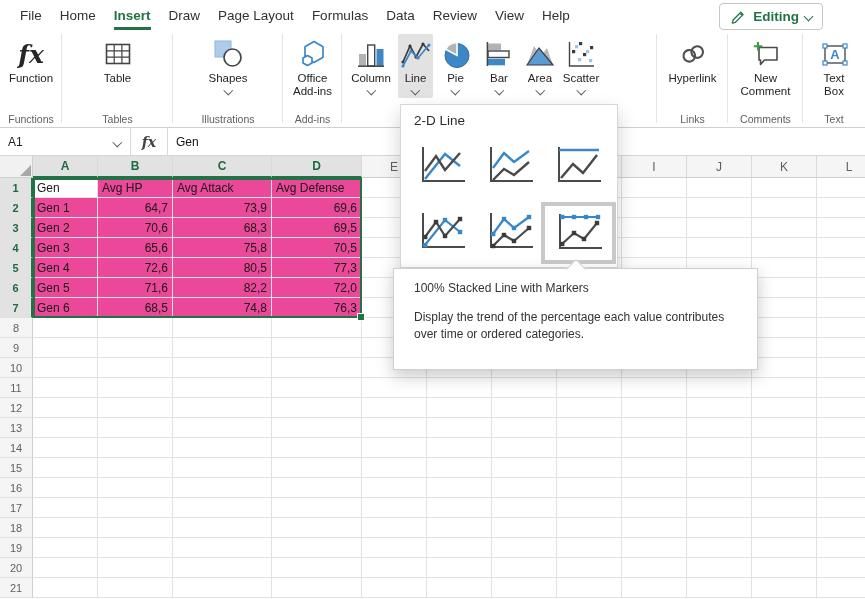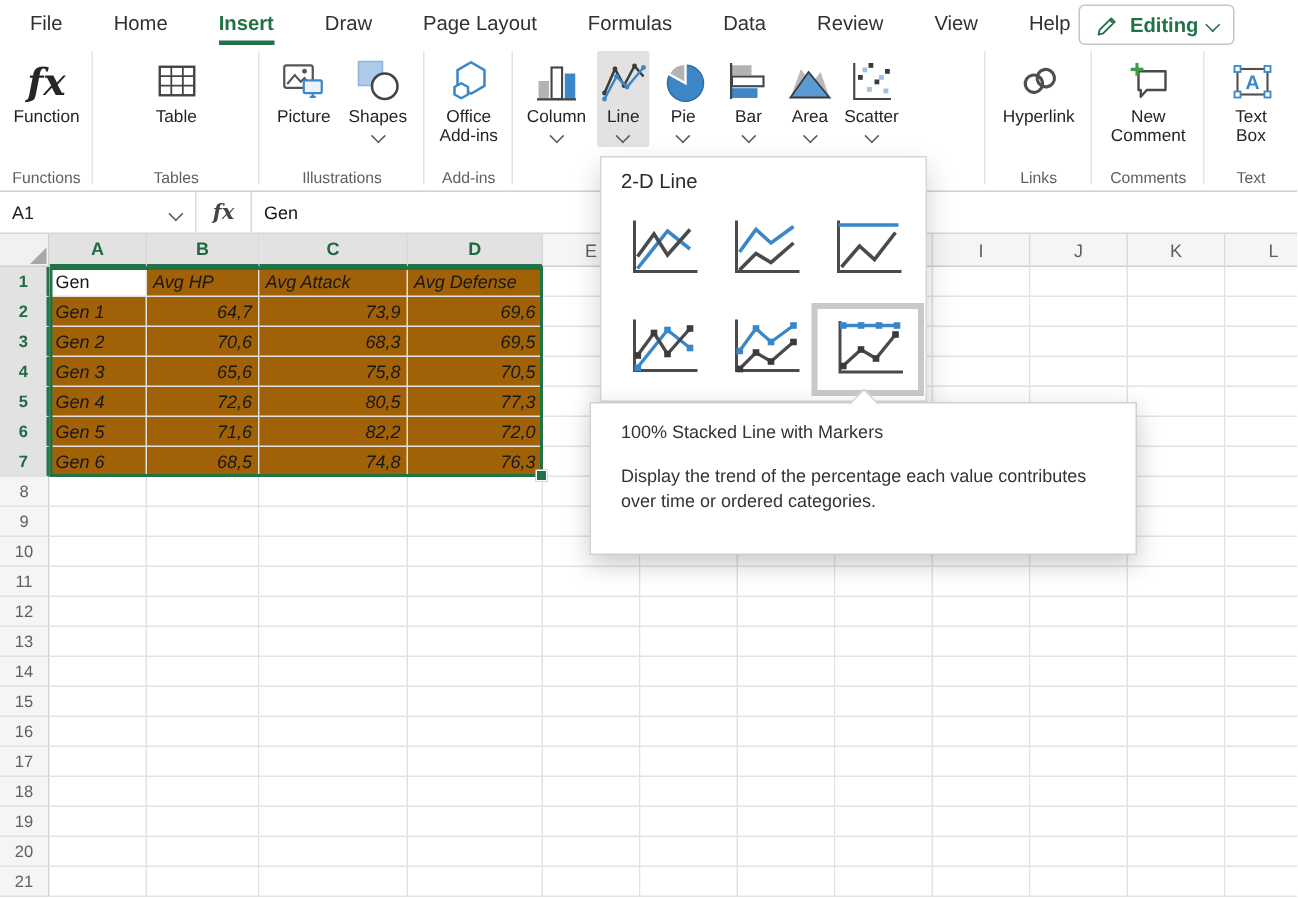--- a/index.html
+++ b/index.html
@@ -1,21 +1,21 @@
 <!DOCTYPE html>
 <html><head>
 <meta charset="utf-8">
 <style>
   html,body{margin:0;padding:0;background:#fff;}
   #canvas{position:relative;width:865px;height:599px;overflow:hidden;background:#fff;
           font-family:"Liberation Sans",sans-serif;-webkit-font-smoothing:antialiased;}
 
   
   .menubar{position:absolute;top:0;left:0;right:0;height:30px;display:flex;align-items:stretch;
-           gap:34px;padding-left:20px;font-size:13.5px;color:#323130;background:#fff;}
+           gap:18px;padding-left:20px;font-size:13.5px;color:#323130;background:#fff;}
   .tab{display:flex;align-items:center;cursor:pointer;white-space:nowrap;}
   .tab.active{color:#217346;font-weight:700;box-shadow:inset 0 -3px 0 #217346;}
   .editbtn{position:absolute;top:3px;right:42px;height:25px;display:flex;align-items:center;gap:6px;
            padding:0 10px;border:1px solid #c8c6c4;border-radius:4px;background:#fff;cursor:pointer;}
   .editbtn .elbl{color:#217346;font-weight:700;font-size:13.5px;}
   .chev{display:inline-block;width:5.5px;height:5.5px;border-right:1.4px solid #5a5a5a;
         border-bottom:1.4px solid #5a5a5a;transform:rotate(45deg);}
   .chev.green{border-color:#217346;width:6px;height:6px;}
 
   
@@ -59,21 +59,21 @@
   .colh.sel{background:#e2e2e2;color:#1d6b42;font-weight:700;border-bottom:2px solid #217346;}
   .gridbody{position:absolute;top:22px;left:0;}
   .grow{display:flex;height:20px;}
   .rowh{width:33px;box-sizing:border-box;background:#f5f5f5;border-right:1px solid #cfcfcf;
         border-bottom:1px solid #e0e0e0;color:#5f5f5f;font-size:11px;display:flex;align-items:center;
         justify-content:center;cursor:pointer;}
   .rowh.sel{background:#e2e2e2;color:#1d6b42;font-weight:700;border-right:2px solid #217346;}
   .cell{box-sizing:border-box;border-right:1px solid #e2e2e2;border-bottom:1px solid #e2e2e2;
         font-size:12px;color:#181818;display:flex;align-items:center;padding:0 4px;background:#fff;
         overflow:hidden;white-space:nowrap;cursor:cell;}
-  .cell.selc{background:#a16207;font-style:italic;}
+  .cell.selc{background:#ec4899;}
   .cell.num{justify-content:flex-end;}
   .selrect{position:absolute;left:33px;top:22px;width:329px;height:140px;border:2px solid #217346;
            box-sizing:border-box;pointer-events:none;z-index:5;}
   .fillh{position:absolute;left:357px;top:157px;width:8px;height:8px;background:#217346;
          border:1px solid #fff;box-sizing:border-box;z-index:6;cursor:crosshair;}
 
   
   .panel{position:absolute;left:400px;top:104px;width:218px;height:164px;background:#fff;
          border:1px solid #d6d6d6;box-shadow:0 8px 18px rgba(0,0,0,.18);z-index:40;box-sizing:border-box;}
   .ptitle{position:absolute;left:13px;top:8px;font-size:13.5px;color:#2b2b2b;}
@@ -142,32 +142,20 @@
             </svg>
           </span>
           <span class="rlbl">Table</span>
         </div>
       </div>
       <div class="glabel">Tables</div>
     </div>
 
     <div class="grp" style="left:173px;width:110px;">
       <div class="btnrow">
-        <div class="rbtn">
-          <span class="ric">
-            <svg width="30" height="30" viewBox="0 0 30 30">
-              <rect x="2.5" y="4.5" width="19" height="15" rx="1.5" fill="#fff" stroke="#555" stroke-width="1.5"></rect>
-              <circle cx="16" cy="8.5" r="1.6" fill="#555"></circle>
-              <path d="M4.5,17 l5,-6 4,4.5 2.5,-2.5 3,4" fill="none" stroke="#555" stroke-width="1.4"></path>
-              <rect x="15.5" y="14.5" width="12" height="8.5" rx="1" fill="#eaf2fa" stroke="#3e87c6" stroke-width="1.5"></rect>
-              <path d="M19.5,25.5 h4 M21.5,23 v2.5" stroke="#3e87c6" stroke-width="1.5" fill="none"></path>
-            </svg>
-          </span>
-          <span class="rlbl">Picture</span>
-        </div>
         <div class="rbtn">
           <span class="ric">
             <svg width="30" height="30" viewBox="0 0 30 30">
               <rect x="2" y="2" width="16" height="16" fill="#aecbea" stroke="#8db5de" stroke-width="1"></rect>
               <circle cx="19.5" cy="18.5" r="8.5" fill="#fff" stroke="#444" stroke-width="1.7"></circle>
             </svg>
           </span>
           <span class="rlbl">Shapes</span>
           <span class="chevwrap">
               <span class="chev"></span>

